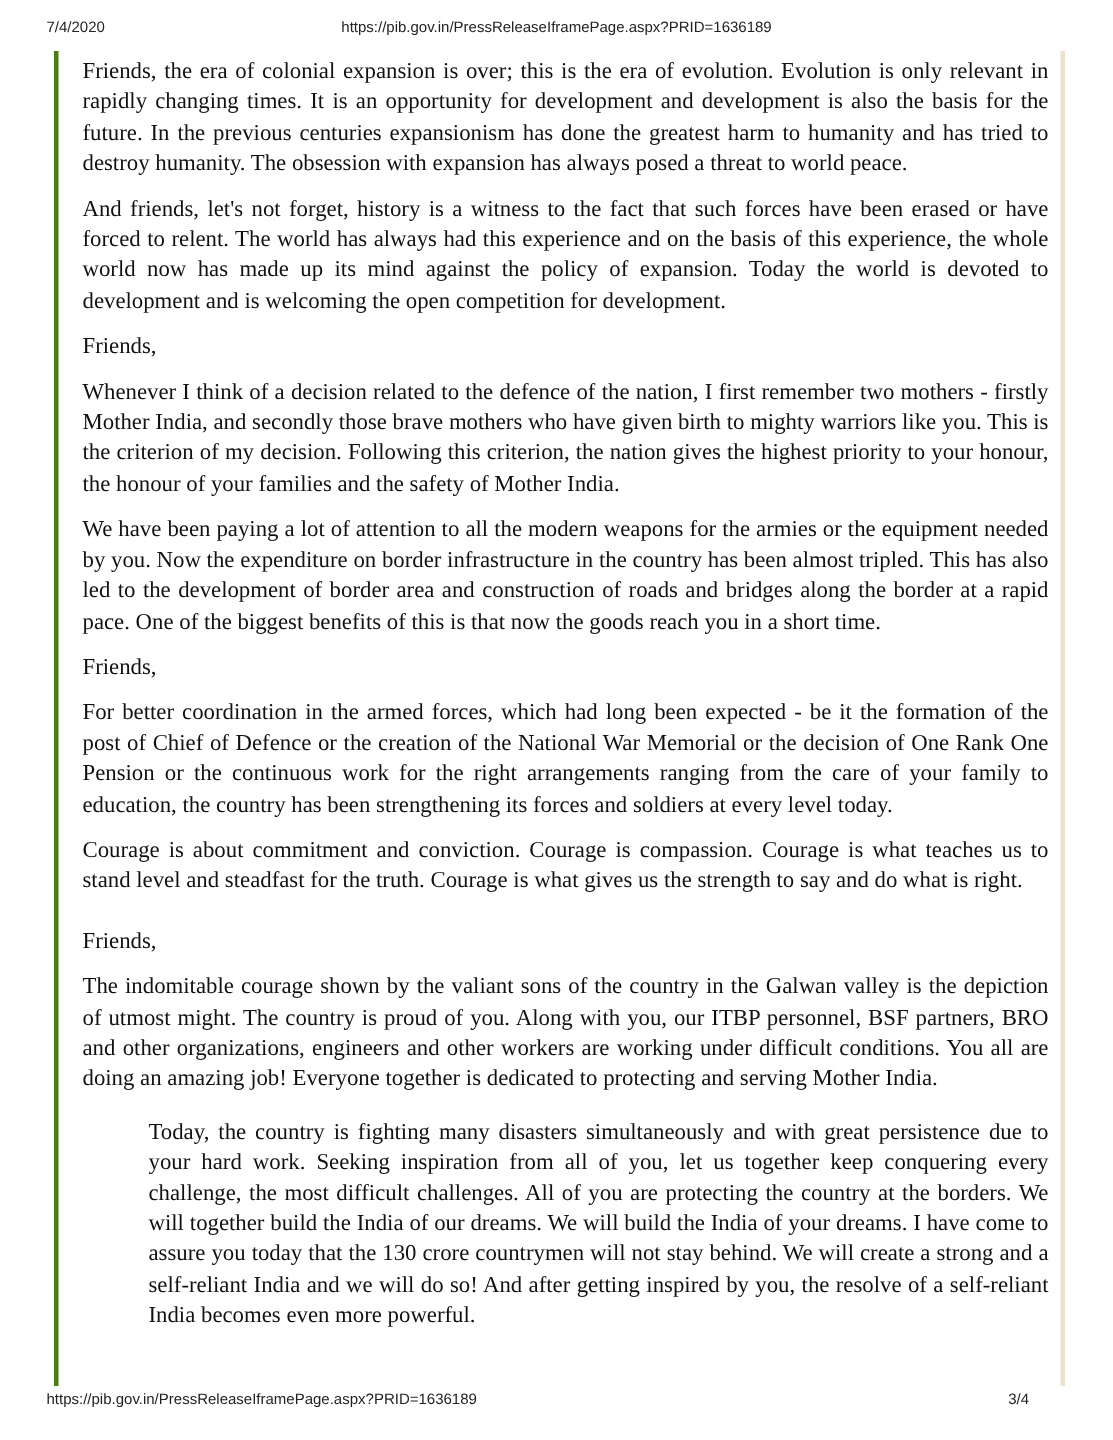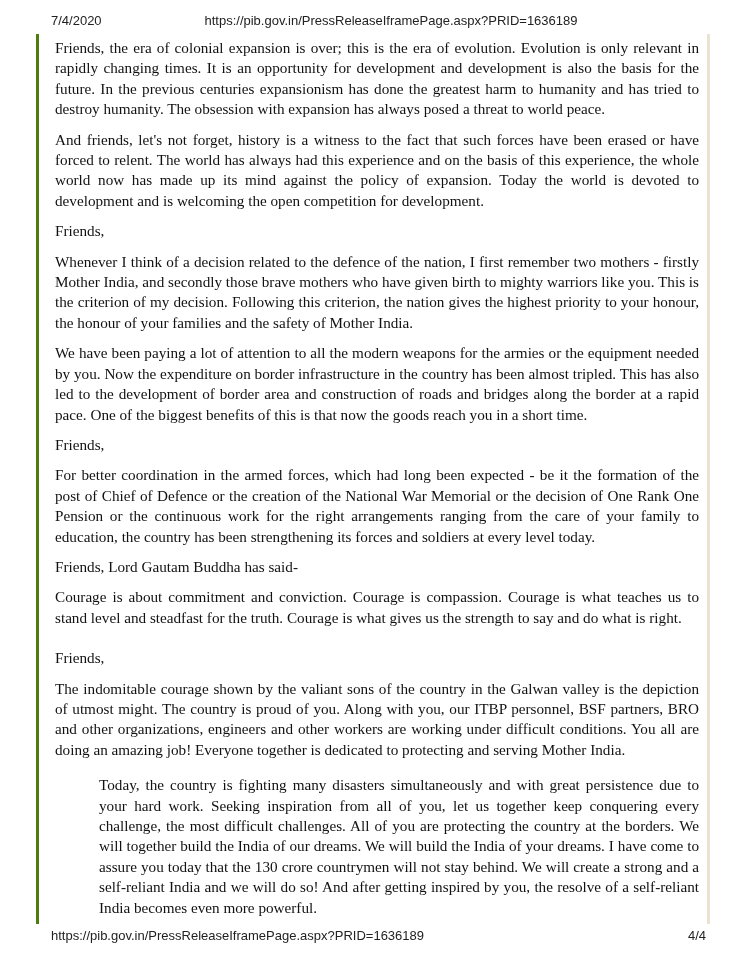--- a/index.html
+++ b/index.html
@@ -13,23 +13,22 @@
     position: relative;
     overflow: hidden;
     font-family: "Liberation Serif", serif;
     color: #111111;
   }
   .print-header, .print-footer {
     position: absolute;
     left: 0;
     width: 714px;
     font-family: "Liberation Sans", sans-serif;
-    font-size: 13px;
+    font-size: 10px;
     color: #222222;
-    margin-left: 20px;
   }
   .print-header { top: 13px; height: 14px; }
   .print-footer { top: 928px; height: 14px; }
   .print-header .date { position: absolute; left: 31px; top: 0; }
   .print-header .url { position: absolute; left: 0; width: 742px; text-align: center; top: 0; }
   .print-footer .url { position: absolute; left: 31px; top: 0; }
   .print-footer .page { position: absolute; right: 28px; top: 0; }
 
   .content-frame {
     position: absolute;
@@ -66,24 +65,23 @@
 
 <div class="content-frame">
   <div class="content">
     <p>Friends, the era of colonial expansion is over; this is the era of evolution. Evolution is only relevant in rapidly changing times. It is an opportunity for development and development is also the basis for the future. In the previous centuries expansionism has done the greatest harm to humanity and has tried to destroy humanity. The obsession with expansion has always posed a threat to world peace.</p>
     <p>And friends, let's not forget, history is a witness to the fact that such forces have been erased or have forced to relent. The world has always had this experience and on the basis of this experience, the whole world now has made up its mind against the policy of expansion. Today the world is devoted to development and is welcoming the open competition for development.</p>
     <p>Friends,</p>
     <p>Whenever I think of a decision related to the defence of the nation, I first remember two mothers - firstly Mother India, and secondly those brave mothers who have given birth to mighty warriors like you. This is the criterion of my decision. Following this criterion, the nation gives the highest priority to your honour, the honour of your families and the safety of Mother India.</p>
     <p>We have been paying a lot of attention to all the modern weapons for the armies or the equipment needed by you. Now the expenditure on border infrastructure in the country has been almost tripled. This has also led to the development of border area and construction of roads and bridges along the border at a rapid pace. One of the biggest benefits of this is that now the goods reach you in a short time.</p>
     <p>Friends,</p>
     <p>For better coordination in the armed forces, which had long been expected - be it the formation of the post of Chief of Defence or the creation of the National War Memorial or the decision of One Rank One Pension or the continuous work for the right arrangements ranging from the care of your family to education, the country has been strengthening its forces and soldiers at every level today.</p>
-    <p>Friends, Lord Gautam Buddha has said-</p>
     <p class="gap-lg">Courage is about commitment and conviction. Courage is compassion. Courage is what teaches us to stand level and steadfast for the truth. Courage is what gives us the strength to say and do what is right.</p>
     <p>Friends,</p>
     <p class="gap-md">The indomitable courage shown by the valiant sons of the country in the Galwan valley is the depiction of utmost might. The country is proud of you. Along with you, our ITBP personnel, BSF partners, BRO and other organizations, engineers and other workers are working under difficult conditions. You all are doing an amazing job! Everyone together is dedicated to protecting and serving Mother India.</p>
     <p class="gap-xl">Today, the country is fighting many disasters simultaneously and with great persistence due to your hard work. Seeking inspiration from all of you, let us together keep conquering every challenge, the most difficult challenges. All of you are protecting the country at the borders. We will together build the India of our dreams. We will build the India of your dreams. I have come to assure you today that the 130 crore countrymen will not stay behind. We will create a strong and a self-reliant India and we will do so! And after getting inspired by you, the resolve of a self-reliant India becomes even more powerful.</p>
   </div>
 </div>
 
 <div class="print-footer">
   <span class="url">https://pib.gov.in/PressReleaseIframePage.aspx?PRID=1636189</span>
-  <span class="page">4/4</span>
+  <span class="page">3/4</span>
 </div>
 
 </body></html>

